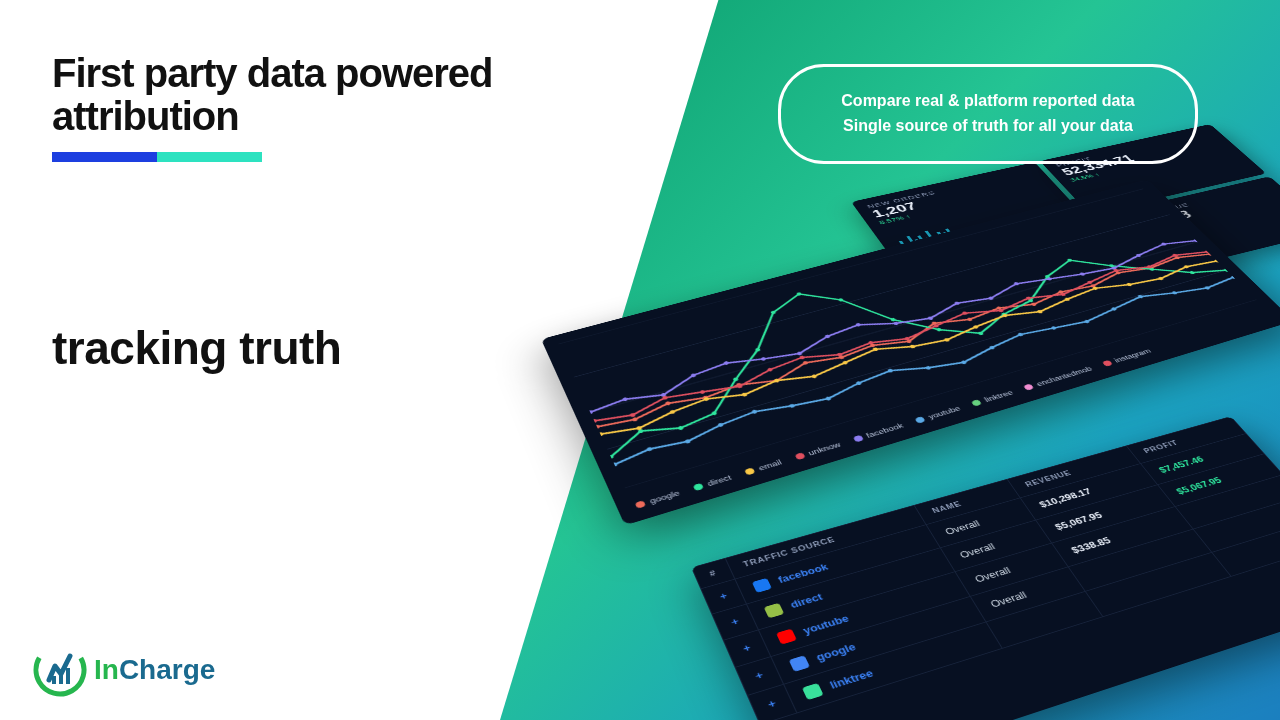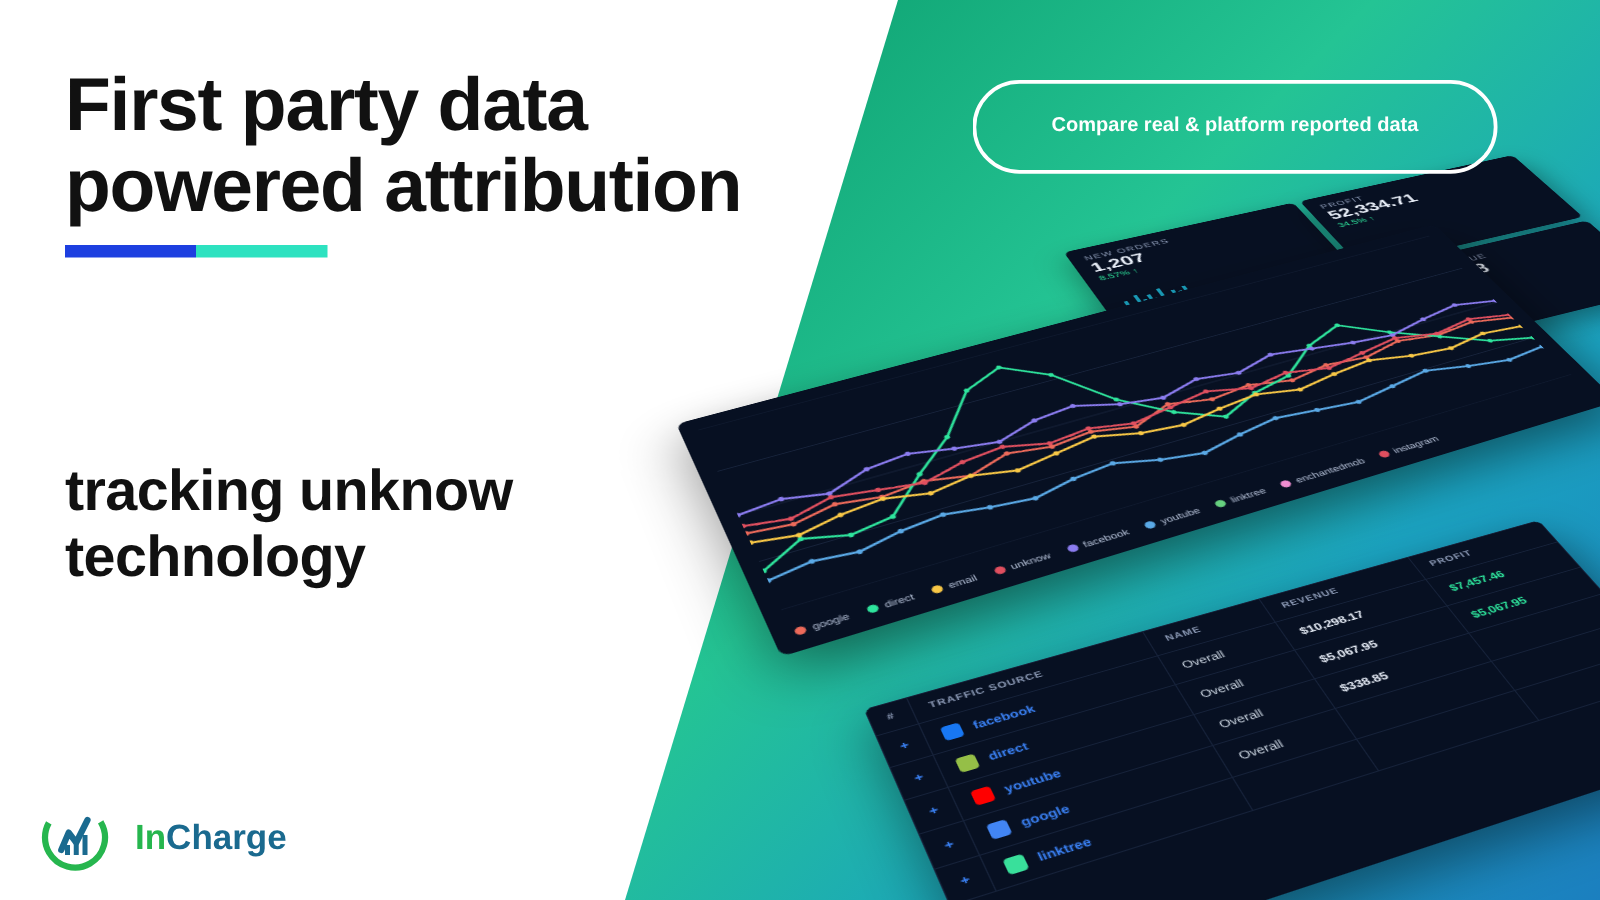--- a/index.html
+++ b/index.html
@@ -15,21 +15,21 @@
     background: linear-gradient(135deg, #0a9b6a 0%, #1db先8a 30%, #2bc79b 45%, #1aa2c0 70%, #1b7fbf 100%);
     background: linear-gradient(135deg, #0a9b6a 0%, #24c494 40%, #1aa2c0 70%, #1b7fbf 100%);
     clip-path: polygon(28% 0, 100% 0, 100% 100%, 0 100%);
     z-index: 0;
   }
   
   .left {
     position: absolute; left: 52px; top: 52px; width: 600px; z-index: 2;
   }
   .headline {
-    font-size: 60px; font-weight: 800; color: #111; line-height: 1.08;
+    font-size: 40px; font-weight: 800; color: #111; line-height: 1.08;
     letter-spacing: -1px;
   }
   .underline {
     width: 210px; height: 10px; margin-top: 14px;
     background: linear-gradient(90deg, #1d3fe0 0%, #1d3fe0 50%, #2de2c0 50%, #2de2c0 100%);
   }
   .sub {
     margin-top: 160px;
     font-size: 46px; font-weight: 800; color: #111; line-height: 1.16;
     letter-spacing: -0.5px;
@@ -45,21 +45,21 @@
     width: 420px; padding: 22px 32px;
     border: 3px solid #fff; border-radius: 46px;
     color: #fff; font-weight: 700; font-size: 16px; text-align: center;
     line-height: 1.55;
     background: rgba(255,255,255,0);
   }
 
   
   .logo {
     position: absolute; left: 32px; bottom: 22px; z-index: 2;
-    display: flex; align-items: center; gap: 20px;
+    display: flex; align-items: center; gap: 6px;
   }
   .logo-mark {
     width: 56px; height: 56px; position: relative;
   }
   .logo-text { font-size: 28px; font-weight: 800; }
   .logo-text .in { color: #26b64e; }
   .logo-text .charge { color: #1a6a8f; }
 
   
   .dash {
@@ -123,27 +123,27 @@
 </head>
 <body>
 
 <div class="bg-wedge"></div>
 
 <div class="left">
   <h1 class="headline">First party data powered attribution</h1>
   <div class="underline"></div>
 
   <div class="sub">
-    <div>tracking unknow</div>
-    <div>technology</div>
+    <div>tracking truth</div>
   </div>
 </div>
 
 <div class="pill">
   <div>Compare real &amp; platform reported data</div>
+  <div>Single source of truth for all your data</div>
 </div>
 
 <div class="logo">
   <span class="logo-mark">
     <svg viewBox="0 0 56 56">
       <circle cx="28" cy="28" r="24" fill="none" stroke="#26b64e" stroke-width="5" stroke-dasharray="100 50" transform="rotate(-30 28 28)"></circle>
       <path d="M17 38 L23 24 L29 32 L38 14" fill="none" stroke="#1a6a8f" stroke-width="5" stroke-linecap="round" stroke-linejoin="round"></path>
       <rect x="20" y="34" width="4" height="8" fill="#1a6a8f"></rect>
       <rect x="27" y="30" width="4" height="12" fill="#1a6a8f"></rect>
       <rect x="34" y="26" width="4" height="16" fill="#1a6a8f"></rect>

